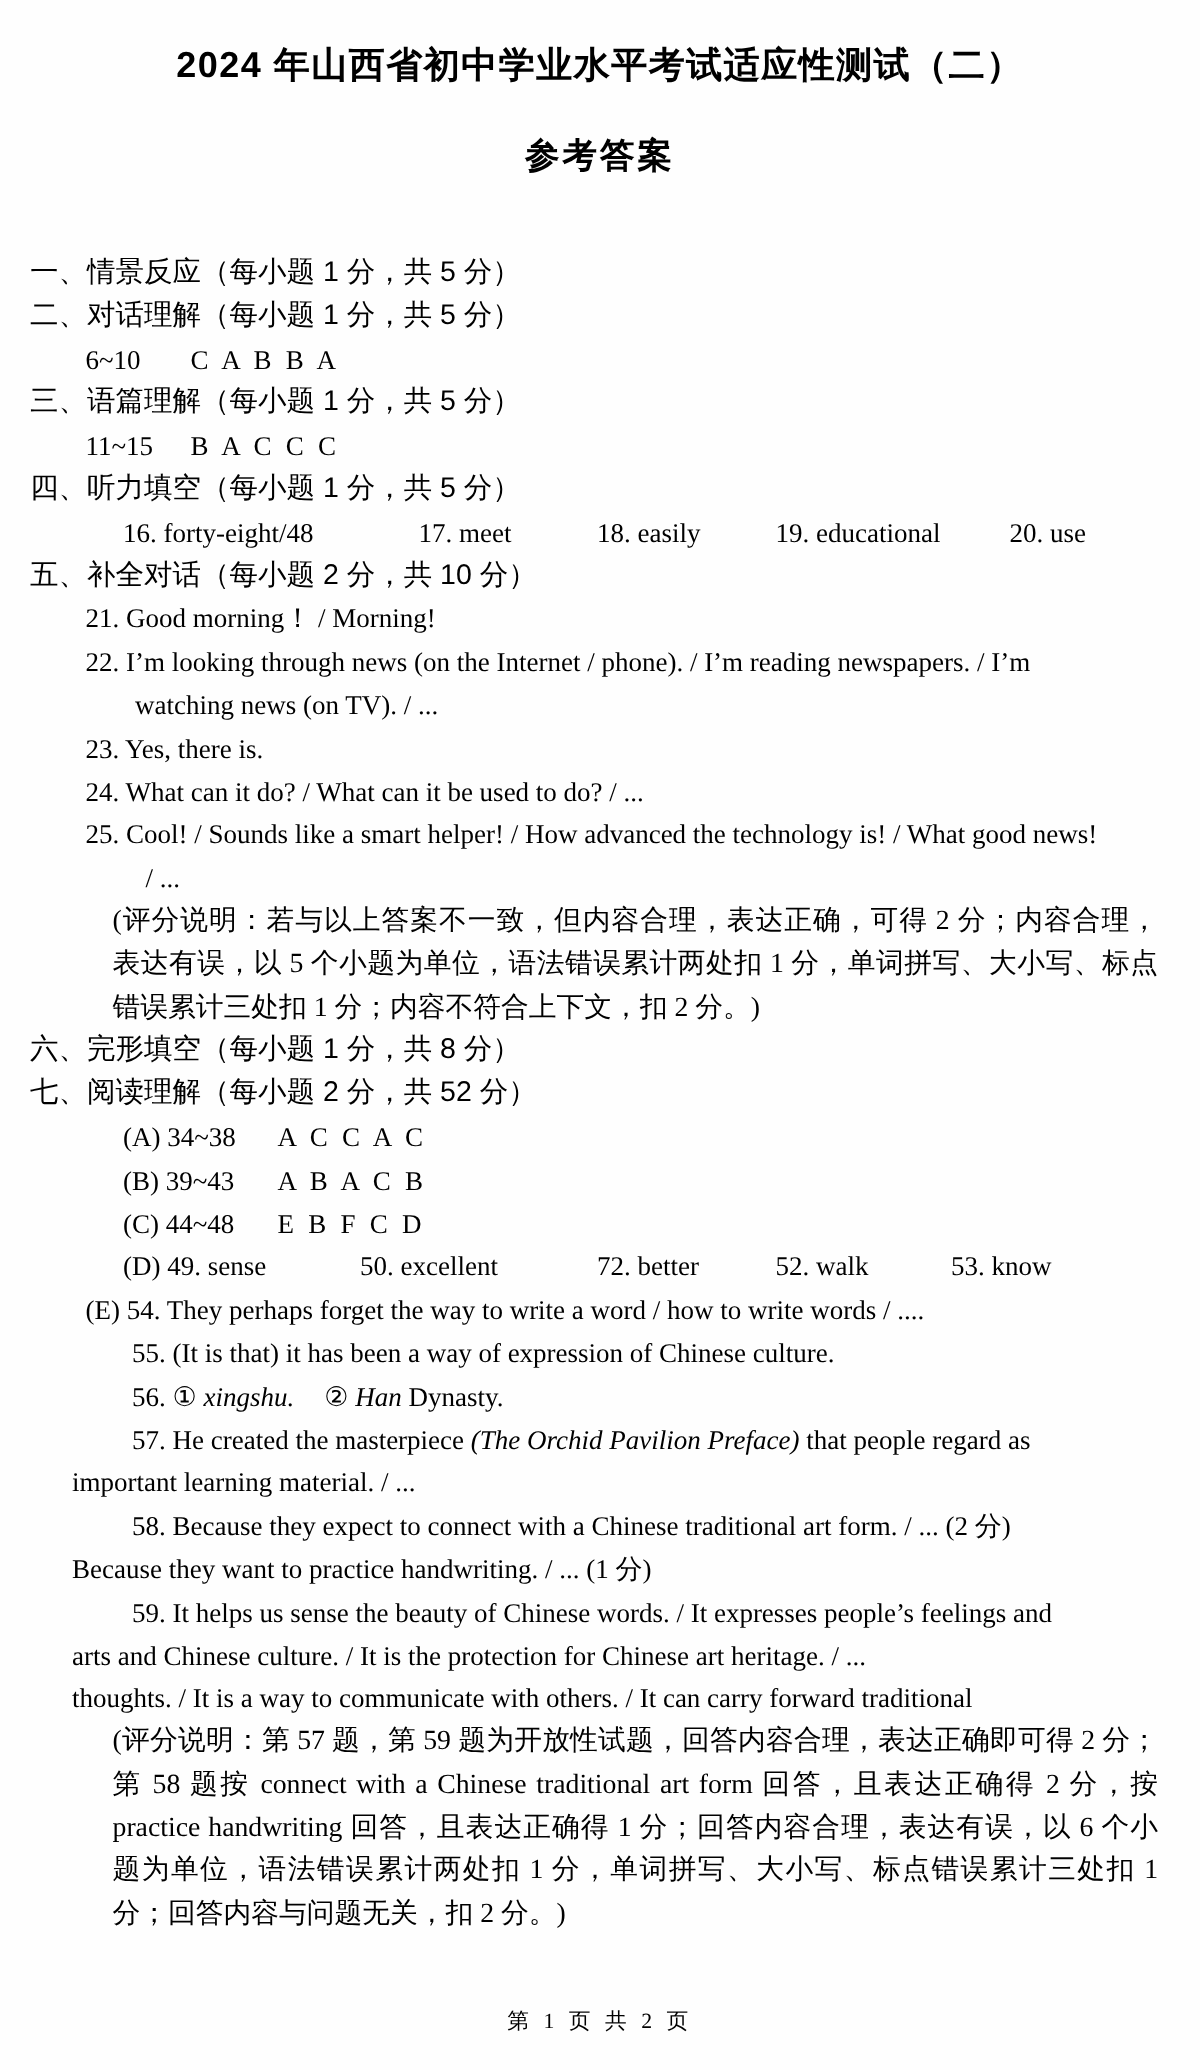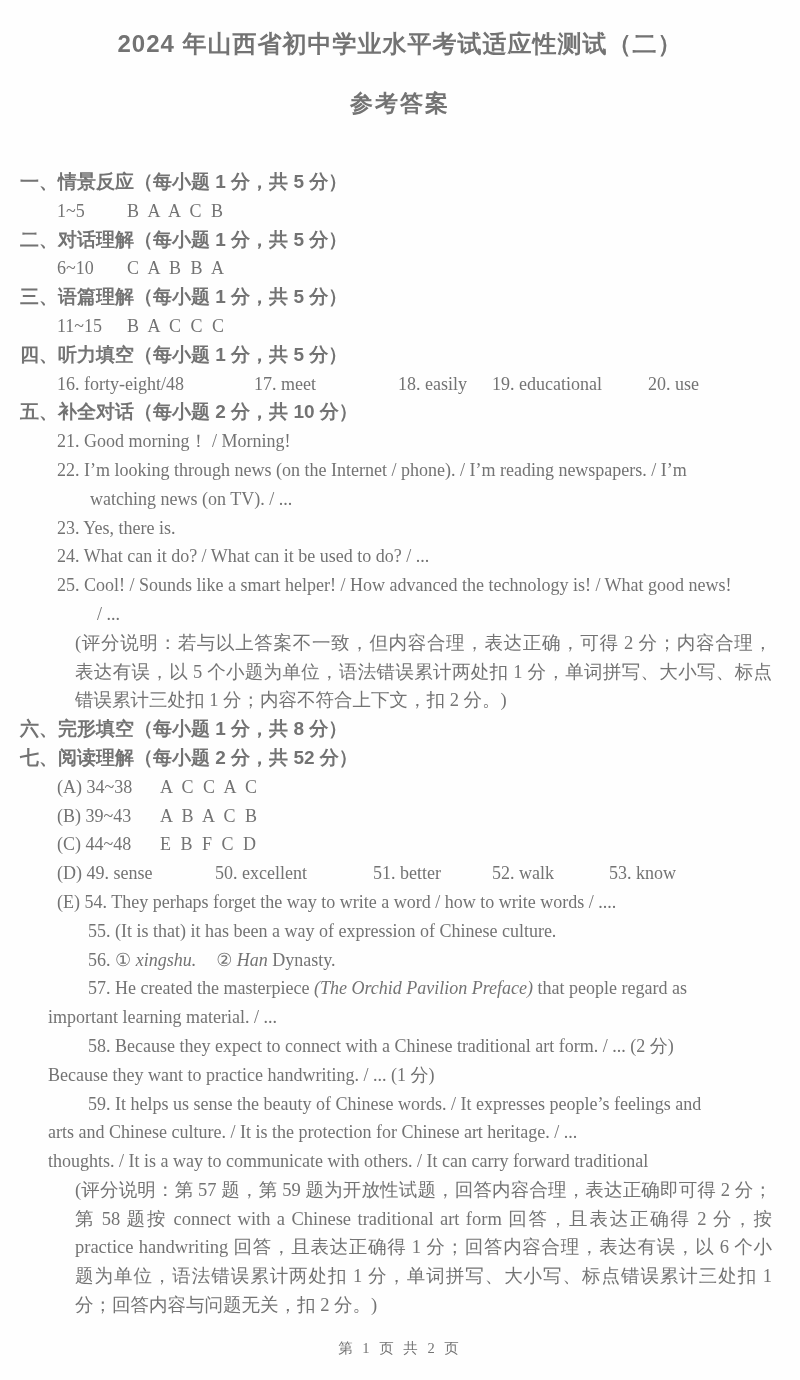--- a/index.html
+++ b/index.html
@@ -2,21 +2,21 @@
 <html><head>
 <meta charset="utf-8">
 <style>
   * { margin: 0; padding: 0; box-sizing: border-box; }
   html, body { background: #ffffff; }
   .page {
     position: relative;
     width: 800px;
     height: 1380px;
     background: #fefefe;
-    color: #737373;
+    color: #000000;
     font-family: "Liberation Serif", "DejaVu Serif", serif;
     overflow: hidden;
   }
   .title {
     padding-top: 30px;
     text-align: center;
     font-family: "Liberation Sans", "DejaVu Sans", sans-serif;
     font-weight: bold;
     font-size: 24px;
     line-height: 28px;
@@ -29,35 +29,35 @@
     font-weight: bold;
     font-size: 23px;
     line-height: 26px;
     letter-spacing: 2px;
   }
   .content { margin-top: 52px; font-size: 18px; }
   .ln { line-height: 28.8px; height: 28.8px; white-space: nowrap; }
   .h {
     padding-left: 20px;
     font-family: "Liberation Sans", "DejaVu Sans", sans-serif;
-    font-weight: bold;
+    font-weight: normal;
     font-size: 19px;
   }
   .l1 { padding-left: 57px; }
   .cont { padding-left: 90px; }
   .cont25 { padding-left: 97px; }
   .e1 { padding-left: 88px; }
   .e2 { padding-left: 48px; }
   .rng { display: inline-block; width: 70px; }
   .ans { letter-spacing: 2.5px; }
-  .flexrow { display: flex; }
+  .flexrow { display: flex; margin-left: 25px; }
   .flexrow > span { flex: 0 0 auto; }
   .cols-listen > span:nth-child(1) { width: 197px; }
   .cols-listen > span:nth-child(2) { width: 119px; }
-  .cols-listen > span:nth-child(3) { width: 119px; text-align: center; }
+  .cols-listen > span:nth-child(3) { width: 119px; }
   .cols-listen > span:nth-child(4) { width: 156px; }
   .cols-abc > span:nth-child(1) { width: 103px; }
   .cols-d > span:nth-child(1) { width: 158px; }
   .cols-d > span:nth-child(2) { width: 158px; }
   .cols-d > span:nth-child(3) { width: 119px; }
   .cols-d > span:nth-child(4) { width: 117px; }
   .cols-cloze > span:nth-child(1) { width: 73px; }
   .cols-cloze > span:nth-child(2) { width: 123px; letter-spacing: 2.5px; }
   .cols-cloze > span:nth-child(3) { width: 72px; }
   .cols-cloze > span:nth-child(4) { letter-spacing: 2.5px; }
@@ -85,21 +85,20 @@
 <body>
 
 <div class="page">
 
   <div class="title">2024 年山西省初中学业水平考试适应性测试（二）</div>
   <div class="subtitle">参考答案</div>
 
   <div class="content">
 
     <div class="ln h">一、情景反应（每小题 1 分，共 5 分）</div>
-    <div class="ln l1"><span class="rng">1~5</span><span class="ans">B A A C B</span></div>
 
     <div class="ln h">二、对话理解（每小题 1 分，共 5 分）</div>
     <div class="ln l1"><span class="rng">6~10</span><span class="ans">C A B B A</span></div>
 
     <div class="ln h">三、语篇理解（每小题 1 分，共 5 分）</div>
     <div class="ln l1"><span class="rng">11~15</span><span class="ans">B A C C C</span></div>
 
     <div class="ln h">四、听力填空（每小题 1 分，共 5 分）</div>
     <div class="ln l1 flexrow cols-listen">
         <span>16. forty-eight/48</span>
@@ -134,21 +133,21 @@
         <span>(B) 39~43</span>
         <span class="ans">A B A C B</span>
       </div>
     <div class="ln l1 flexrow cols-abc">
         <span>(C) 44~48</span>
         <span class="ans">E B F C D</span>
       </div>
     <div class="ln l1 flexrow cols-d">
         <span>(D) 49. sense</span>
         <span>50. excellent</span>
-        <span>51. better</span>
+        <span>72. better</span>
         <span>52. walk</span>
         <span>53. know</span>
       </div>
 
     <div class="ln l1">(E) 54. They perhaps forget the way to write a word / how to write words / ....</div>
     <div class="ln e1">55. (It is that) it has been a way of expression of Chinese culture.</div>
     <div class="ln e1"><span>56. ① </span><span class="it">xingshu.</span><span class="gap56">② </span><span class="it">Han</span><span> Dynasty.</span></div>
     <div class="ln e1"><span>57. He created the masterpiece </span><span class="it">(The Orchid Pavilion Preface)</span><span> that people regard as</span></div>
     <div class="ln e2">important learning material. / ...</div>
     <div class="ln e1">58. Because they expect to connect with a Chinese traditional art form. / ... (2 分)</div>

